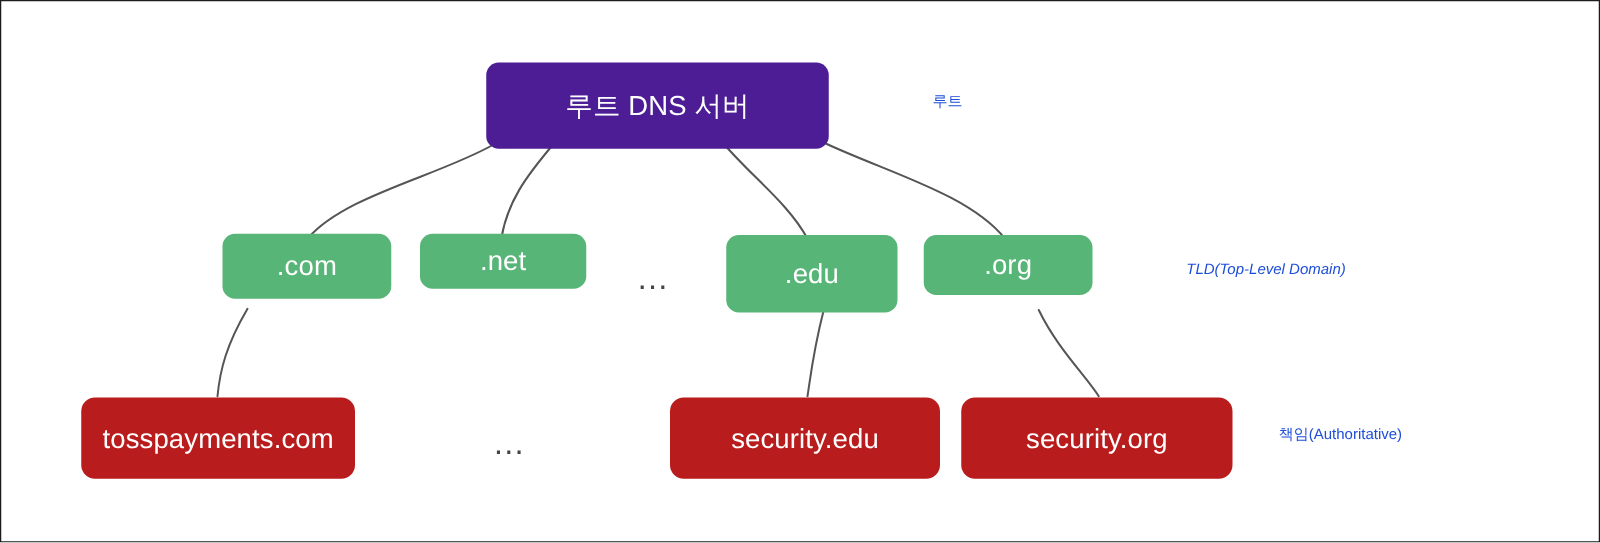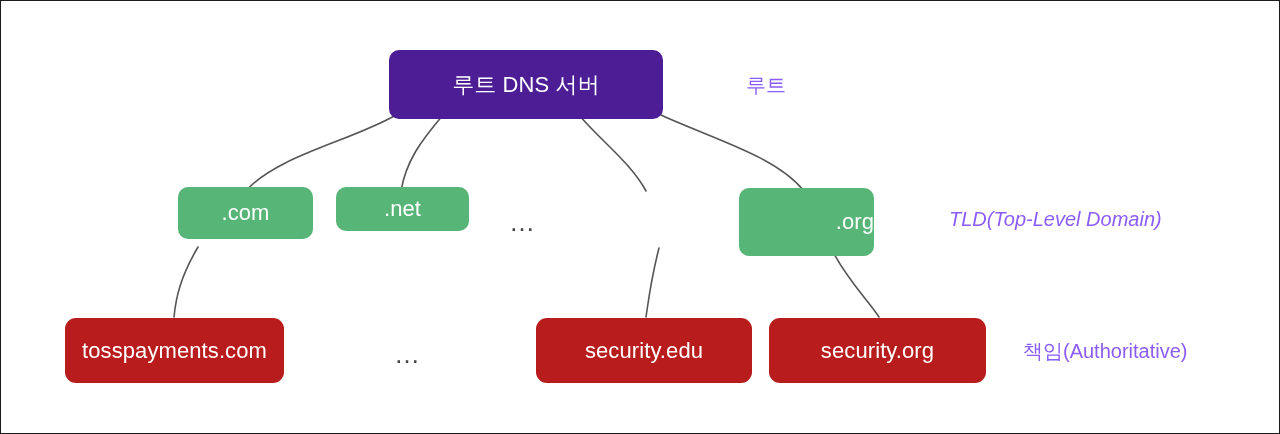--- a/index.html
+++ b/index.html
@@ -46,22 +46,22 @@
   }
   .node.tld {
     background: #57b577;
   }
   .node.auth {
     background: #b91c1c;
     border-radius: 11px;
   }
   .tier-label {
     position: absolute;
-    color: #8b5cf6;
-    font-size: 20px;
+    color: #1d4ed8;
+    font-size: 12px;
     line-height: 1;
     white-space: nowrap;
   }
   .ellipsis {
     position: absolute;
     color: #444444;
     font-size: 26px;
     line-height: 1;
     letter-spacing: 2px;
     white-space: nowrap;
@@ -91,22 +91,25 @@
   <div class="node tld" style="left:177px; top:186px; width:135px; height:52px;">
     <span>.com</span>
   </div>
 
   <div class="node tld" style="left:335px; top:186px; width:133px; height:44px;">
     <span>.net</span>
   </div>
 
   <div class="ellipsis" style="left:508px; top:208px;">…</div>
 
+  <div class="node tld" style="left:580px; top:187px; width:137px; height:62px;">
+    <span>.edu</span>
+  </div>
 
-  <div class="node tld" style="left:738px; top:187px; width:135px; height:68px;justify-content:flex-end;">
+  <div class="node tld" style="left:738px; top:187px; width:135px; height:48px;">
     <span>.org</span>
   </div>
 
   <div class="node auth" style="left:64px; top:317px; width:219px; height:65px;">
     <span>tosspayments.com</span>
   </div>
 
   <div class="ellipsis" style="left:393px; top:340px;">…</div>
 
   <div class="node auth" style="left:535px; top:317px; width:216px; height:65px;">

